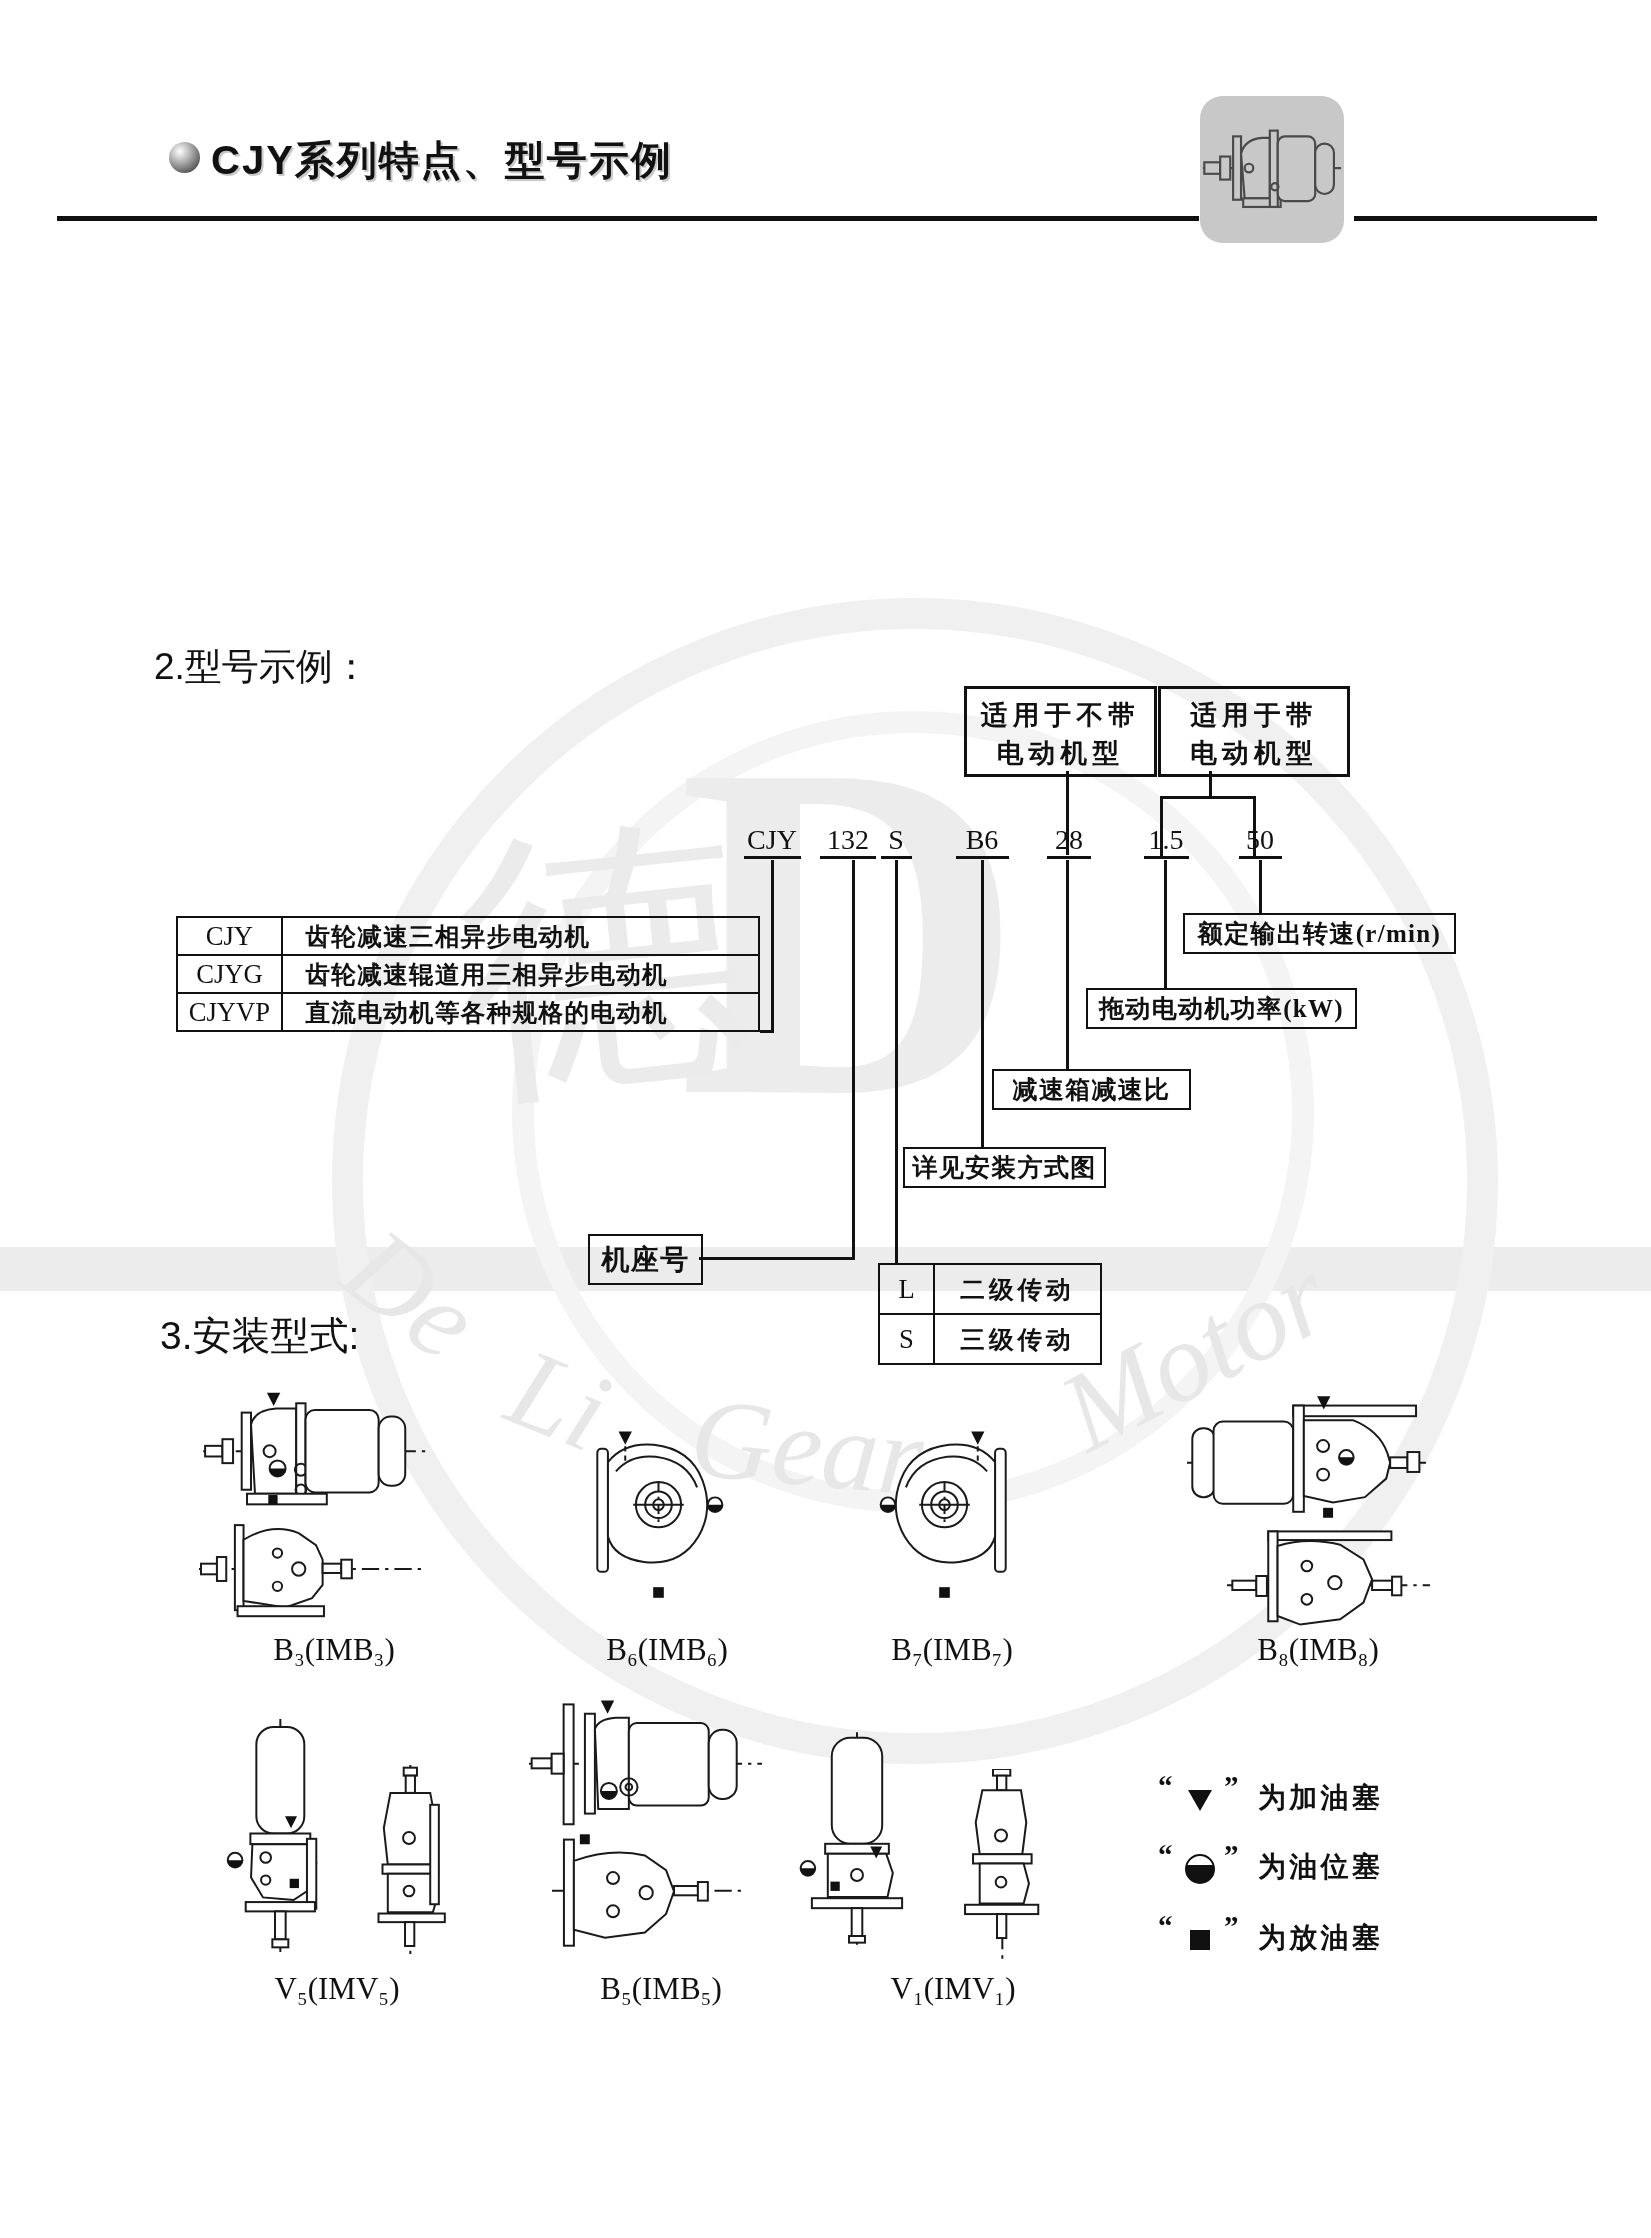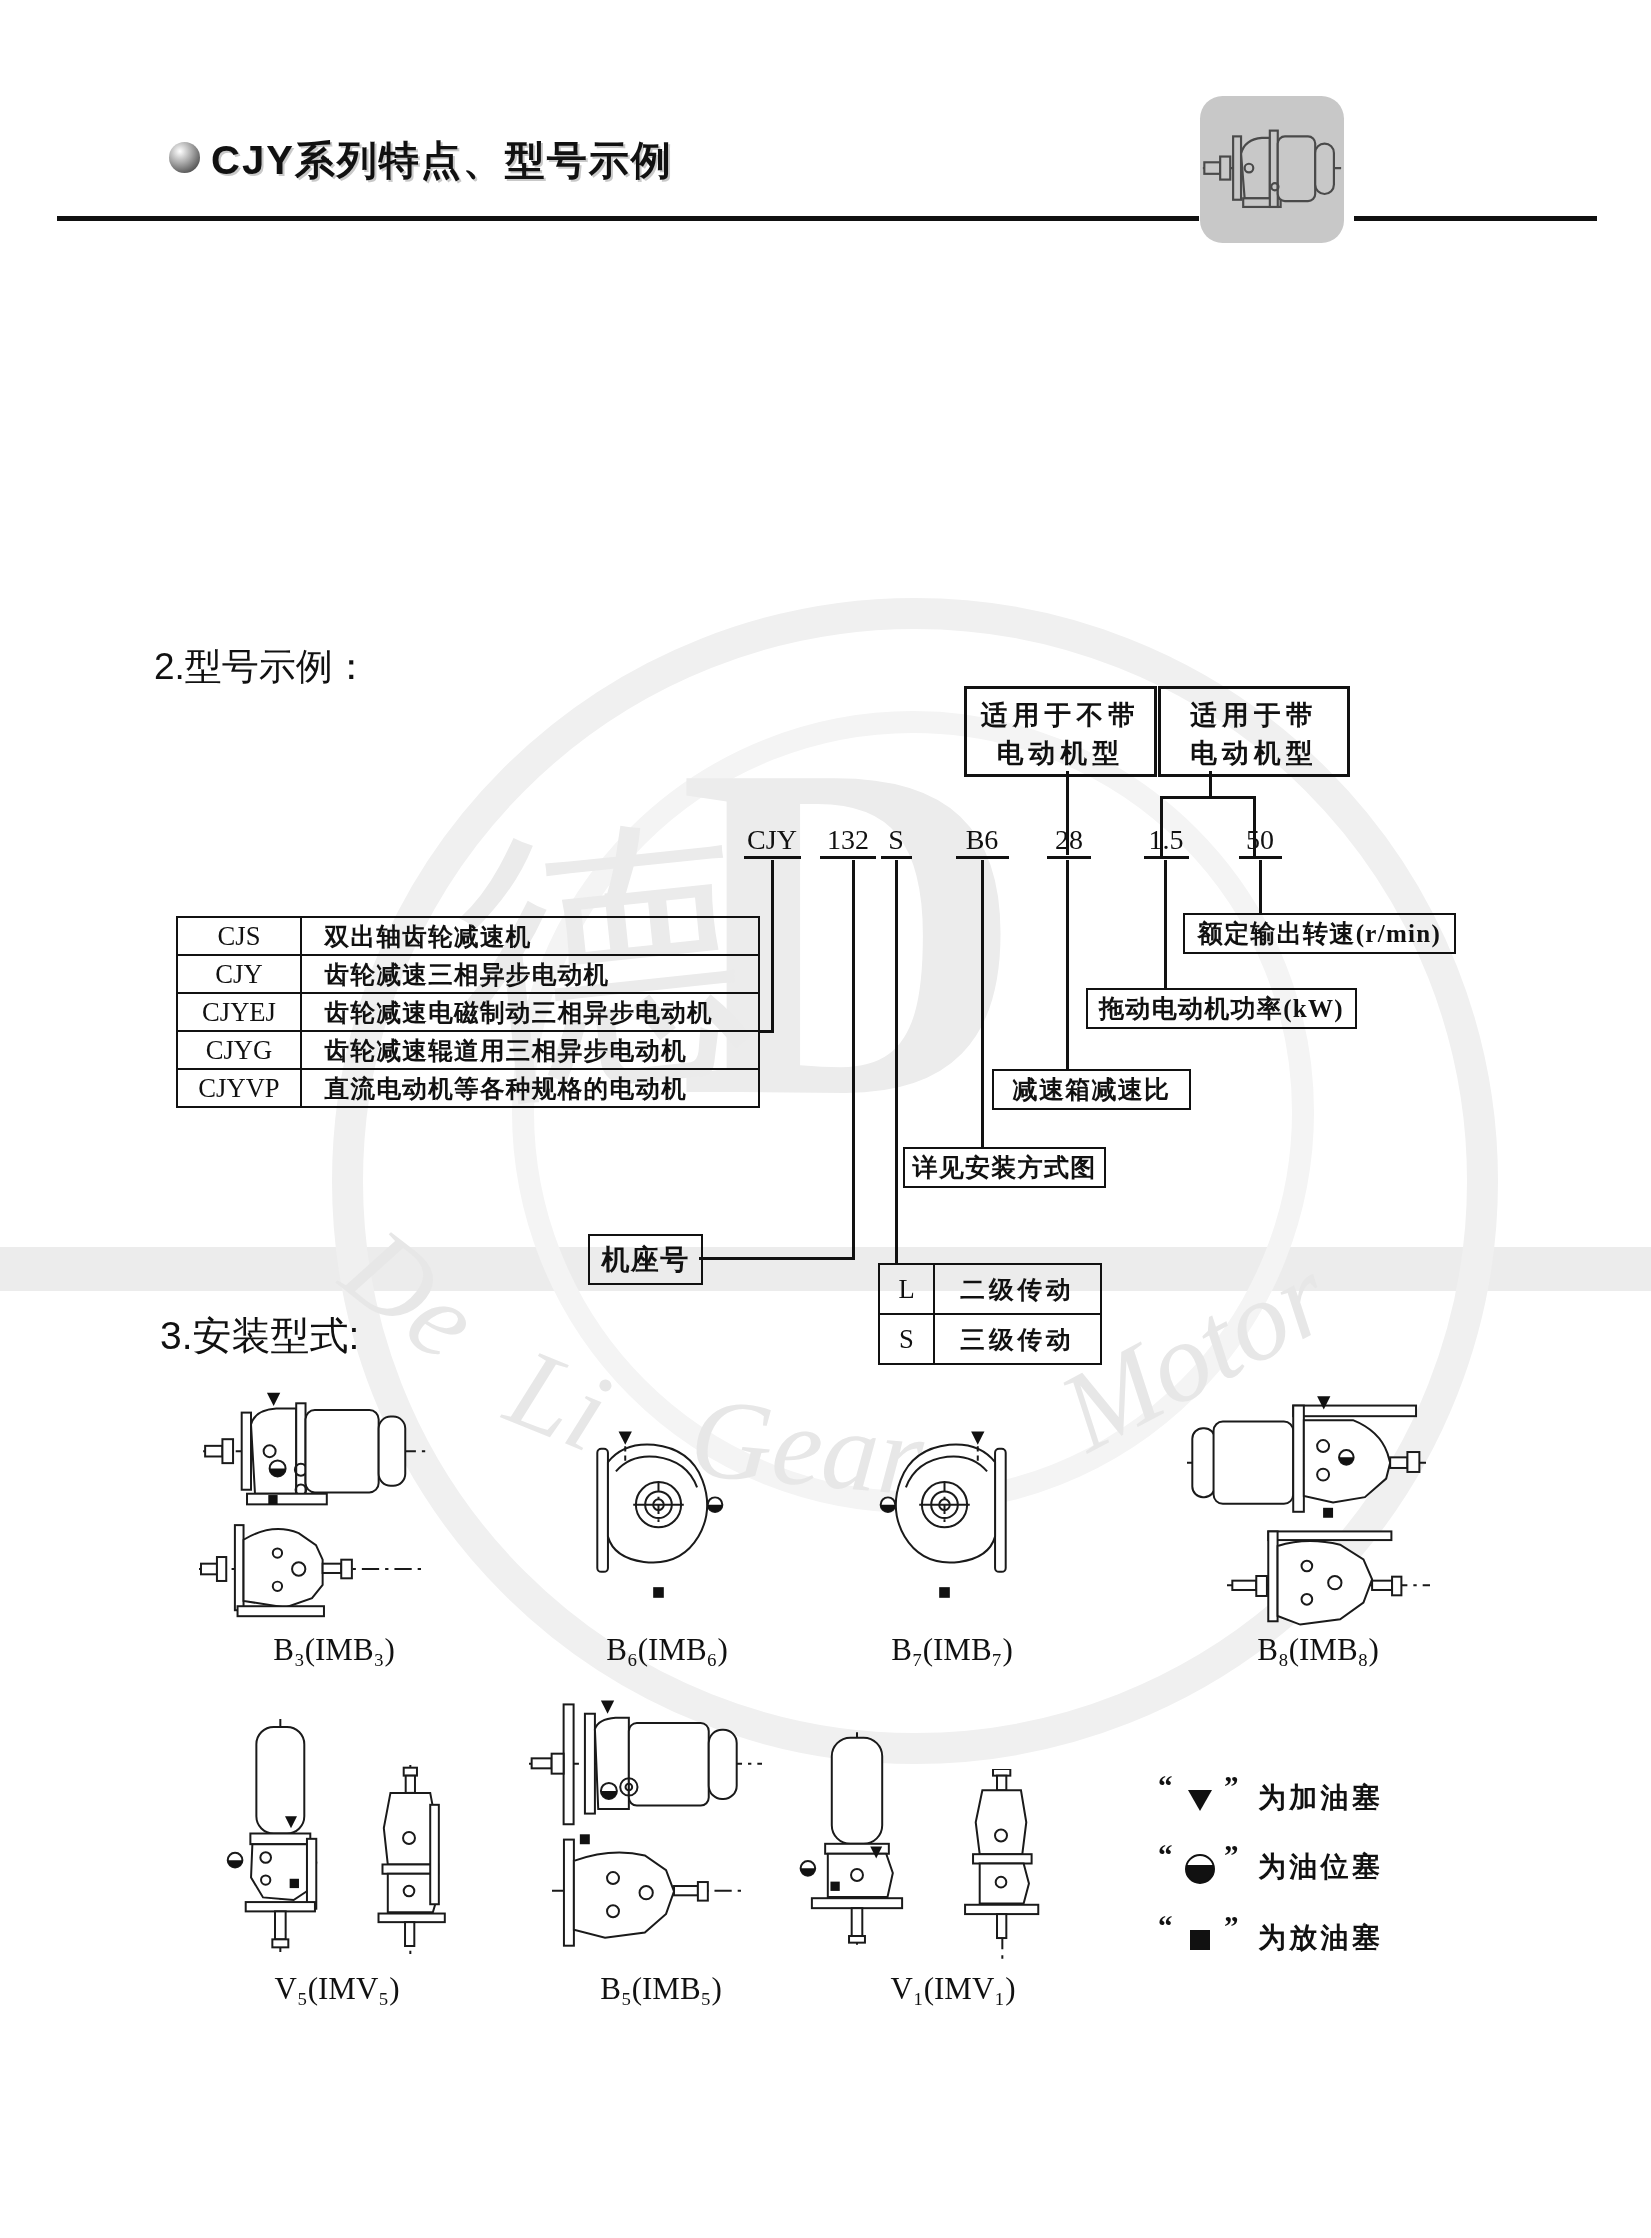--- a/index.html
+++ b/index.html
@@ -140,31 +140,23 @@
   <div class="ln" style="left:852px;top:860px;width:2.7px;height:400px;"></div>
   <div class="ln" style="left:699px;top:1257px;width:155px;height:2.7px;"></div>
   <div class="ln" style="left:895px;top:860px;width:2.7px;height:403px;"></div>
   <div class="ln" style="left:981px;top:860px;width:2.7px;height:289px;"></div>
   <div class="ln" style="left:1066px;top:860px;width:2.7px;height:211px;"></div>
   <div class="ln" style="left:1164px;top:860px;width:2.7px;height:130px;"></div>
   <div class="ln" style="left:1259px;top:860px;width:2.7px;height:55px;"></div>
 
   <table class="dt" id="type-table" style="left:176px;top:916px;width:584px;">
     <tbody>
-        <tr>
-      <td class="c1" style="width:120px;">CJS</td>
-      <td class="c2">双出轴齿轮减速机</td>
-    </tr>
     <tr>
       <td class="c1">CJY</td>
       <td class="c2">齿轮减速三相异步电动机</td>
-    </tr>
-    <tr>
-      <td class="c1">CJYEJ</td>
-      <td class="c2">齿轮减速电磁制动三相异步电动机</td>
     </tr>
     <tr>
       <td class="c1">CJYG</td>
       <td class="c2">齿轮减速辊道用三相异步电动机</td>
     </tr>
     <tr>
       <td class="c1">CJYVP</td>
       <td class="c2">直流电动机等各种规格的电动机</td>
     </tr>
   </tbody>

